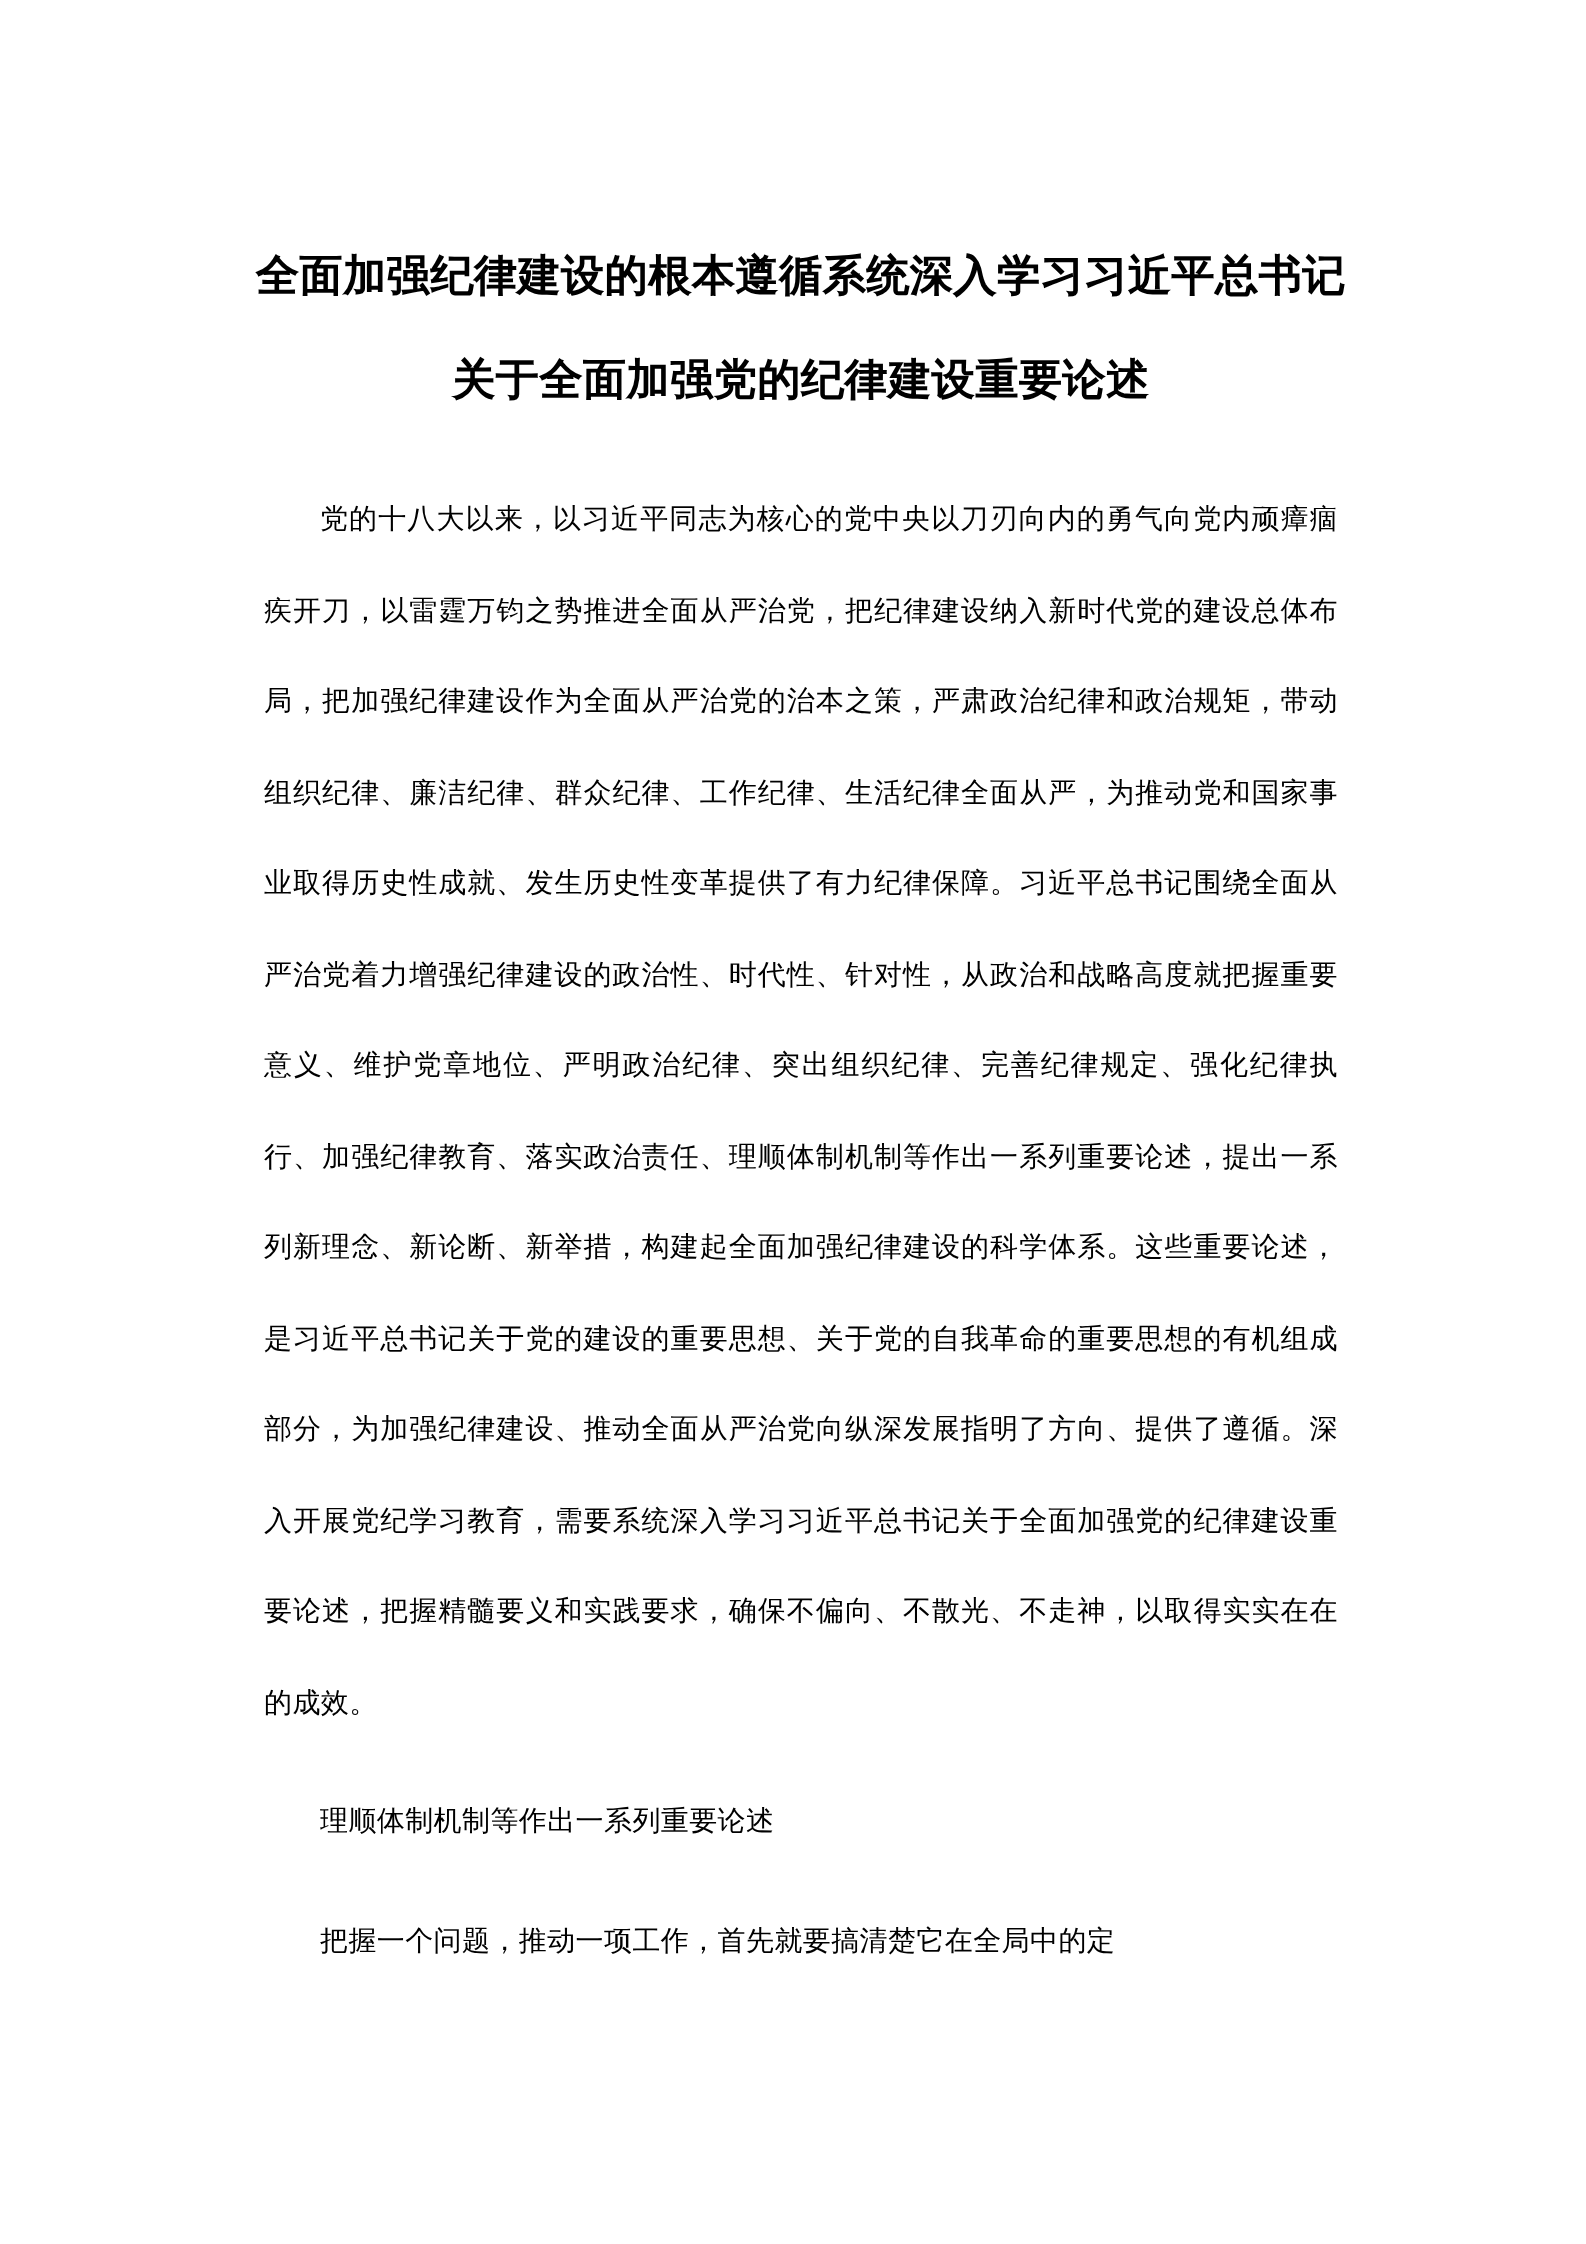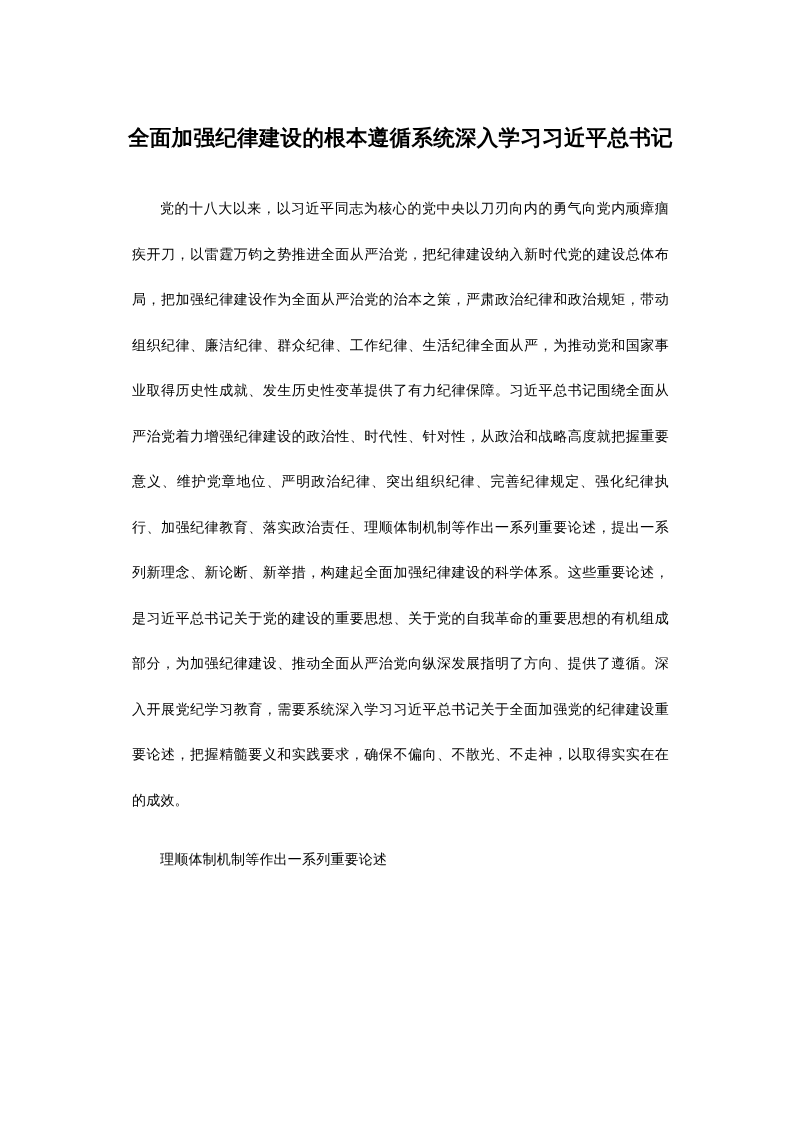--- a/index.html
+++ b/index.html
@@ -46,20 +46,22 @@
     font-family: "Liberation Serif", "DejaVu Serif", serif;
   }
 </style>
 </head>
 <body>
 
 <div class="page">
 
   <h1 class="doc-title">
     <span class="line">全面加强纪律建设的根本遵循系统深入学习习近平总书记</span>
+    <span class="line">关于全面加强党的纪律建设重要论述</span>
   </h1>
 
   <div class="body-text">
     <p>党的十八大以来，以习近平同志为核心的党中央以刀刃向内的勇气向党内顽瘴痼疾开刀，以雷霆万钧之势推进全面从严治党，把纪律建设纳入新时代党的建设总体布局，把加强纪律建设作为全面从严治党的治本之策，严肃政治纪律和政治规矩，带动组织纪律、廉洁纪律、群众纪律、工作纪律、生活纪律全面从严，为推动党和国家事业取得历史性成就、发生历史性变革提供了有力纪律保障。习近平总书记围绕全面从严治党着力增强纪律建设的政治性、时代性、针对性，从政治和战略高度就把握重要意义、维护党章地位、严明政治纪律、突出组织纪律、完善纪律规定、强化纪律执行、加强纪律教育、落实政治责任、理顺体制机制等作出一系列重要论述，提出一系列新理念、新论断、新举措，构建起全面加强纪律建设的科学体系。这些重要论述，是习近平总书记关于党的建设的重要思想、关于党的自我革命的重要思想的有机组成部分，为加强纪律建设、推动全面从严治党向纵深发展指明了方向、提供了遵循。深入开展党纪学习教育，需要系统深入学习习近平总书记关于全面加强党的纪律建设重要论述，把握精髓要义和实践要求，确保不偏向、不散光、不走神，以取得实实在在的成效。</p>
     <p>理顺体制机制等作出一系列重要论述</p>
+    <p>把握一个问题，推动一项工作，首先就要搞清楚它在全局中的定</p>
   </div>
 
 </div>
 
 </body></html>

